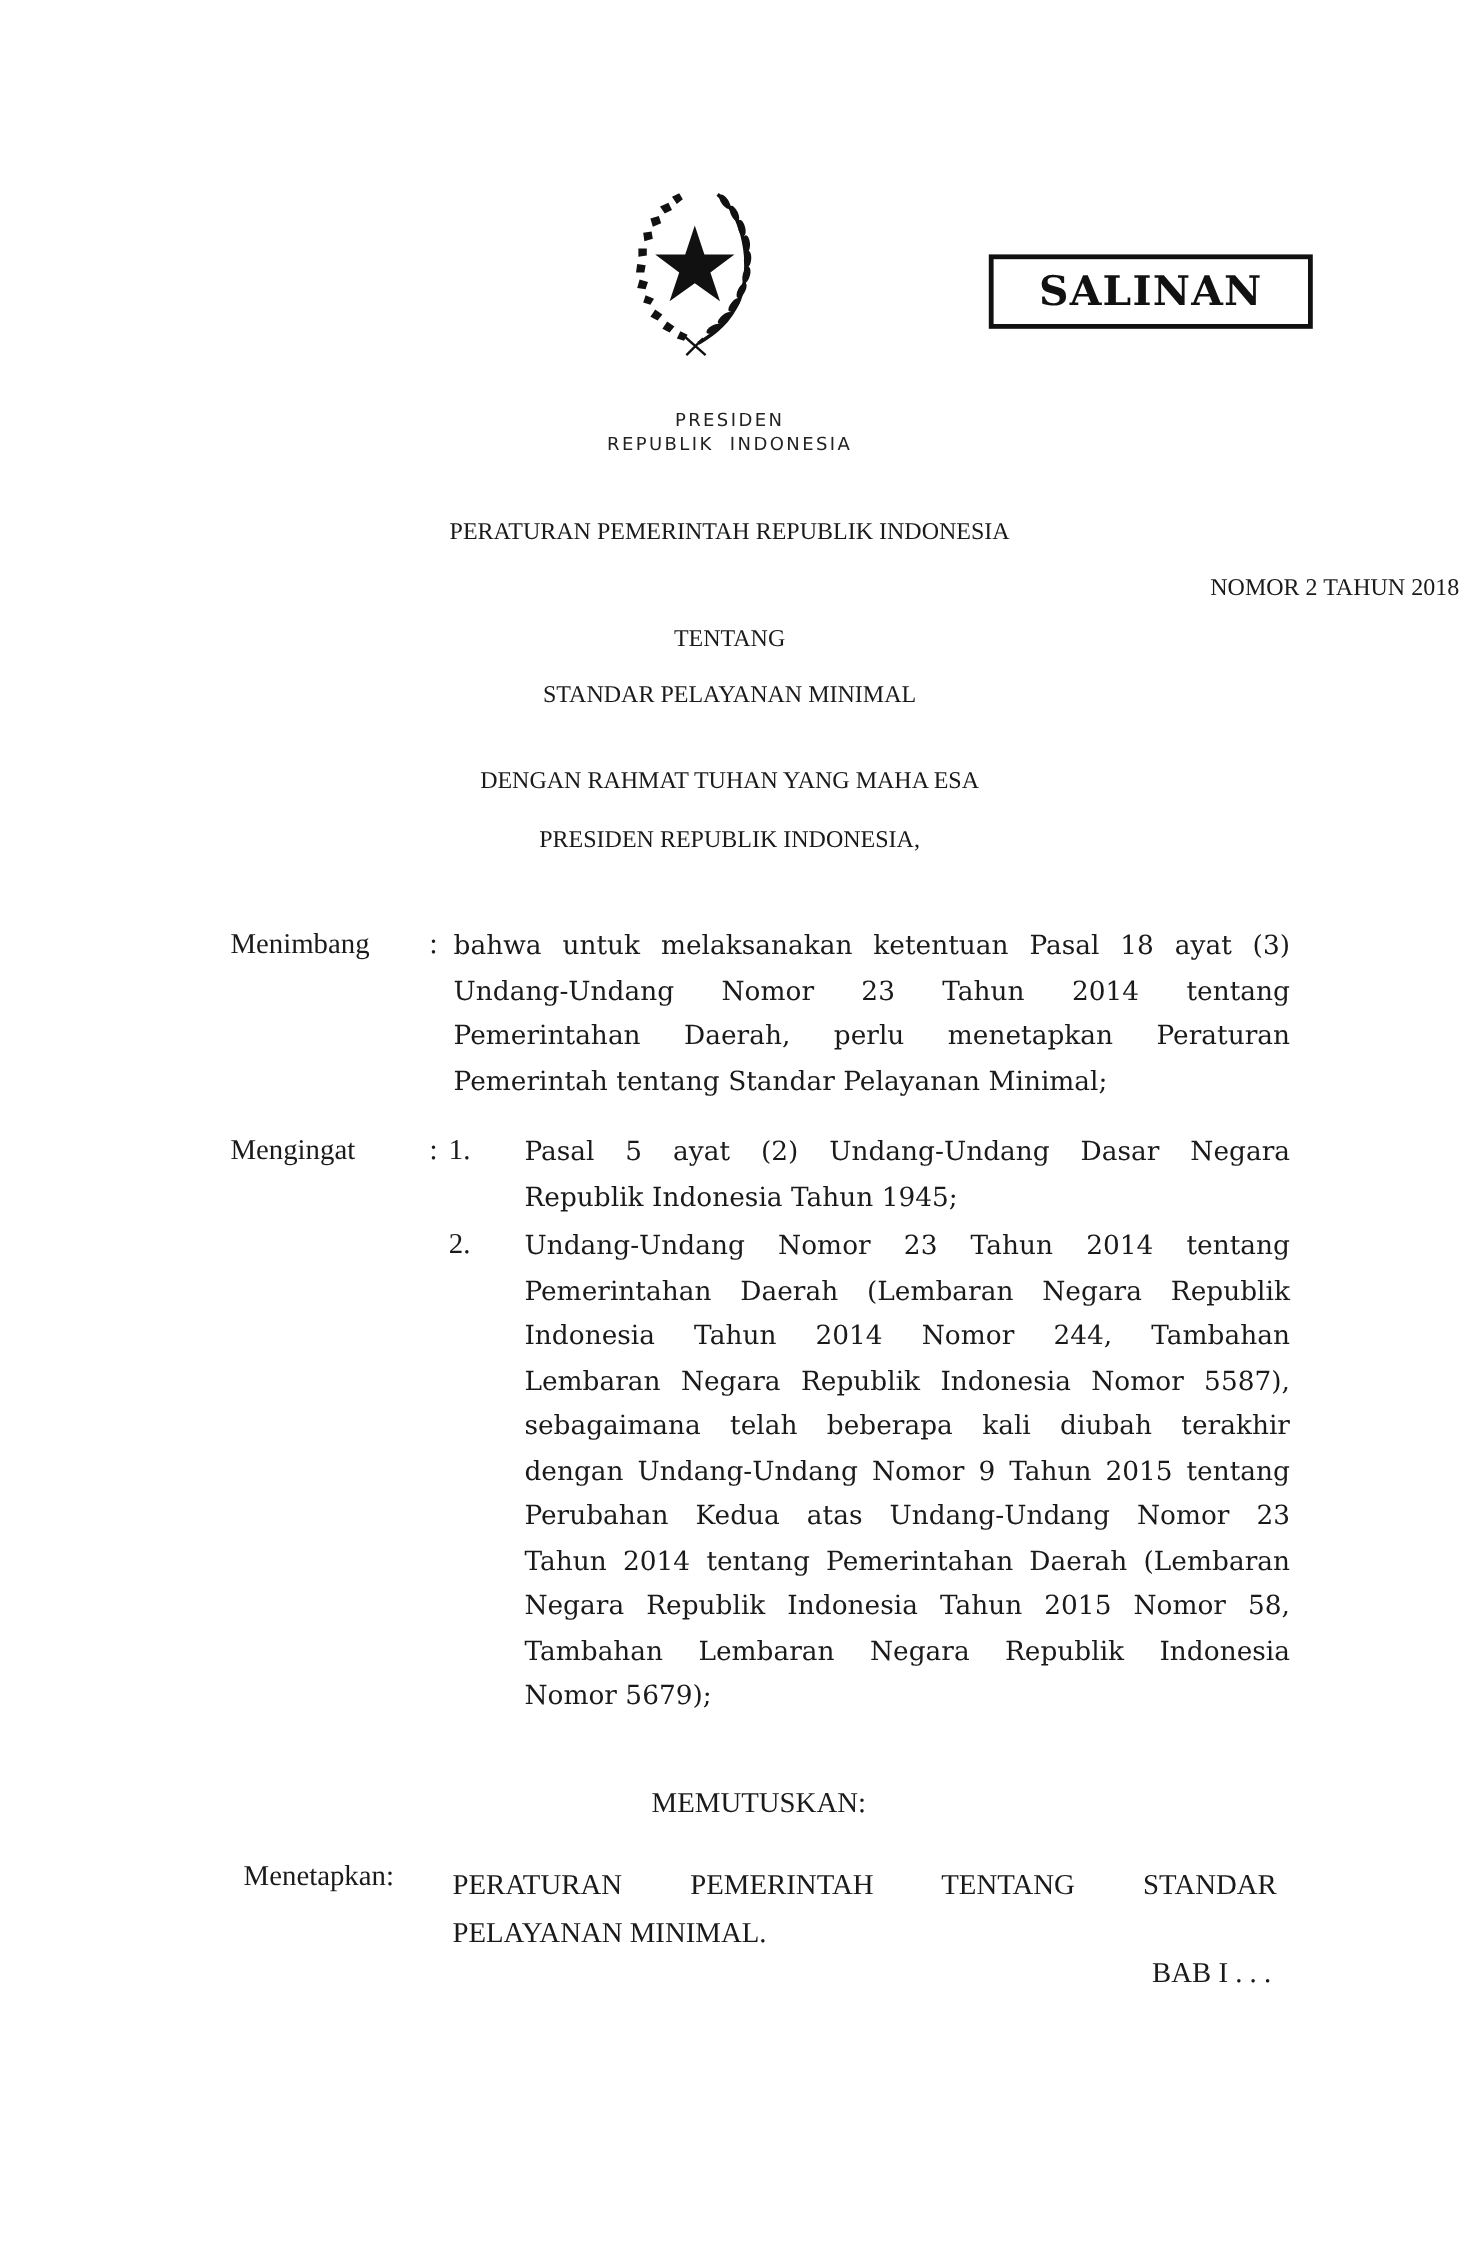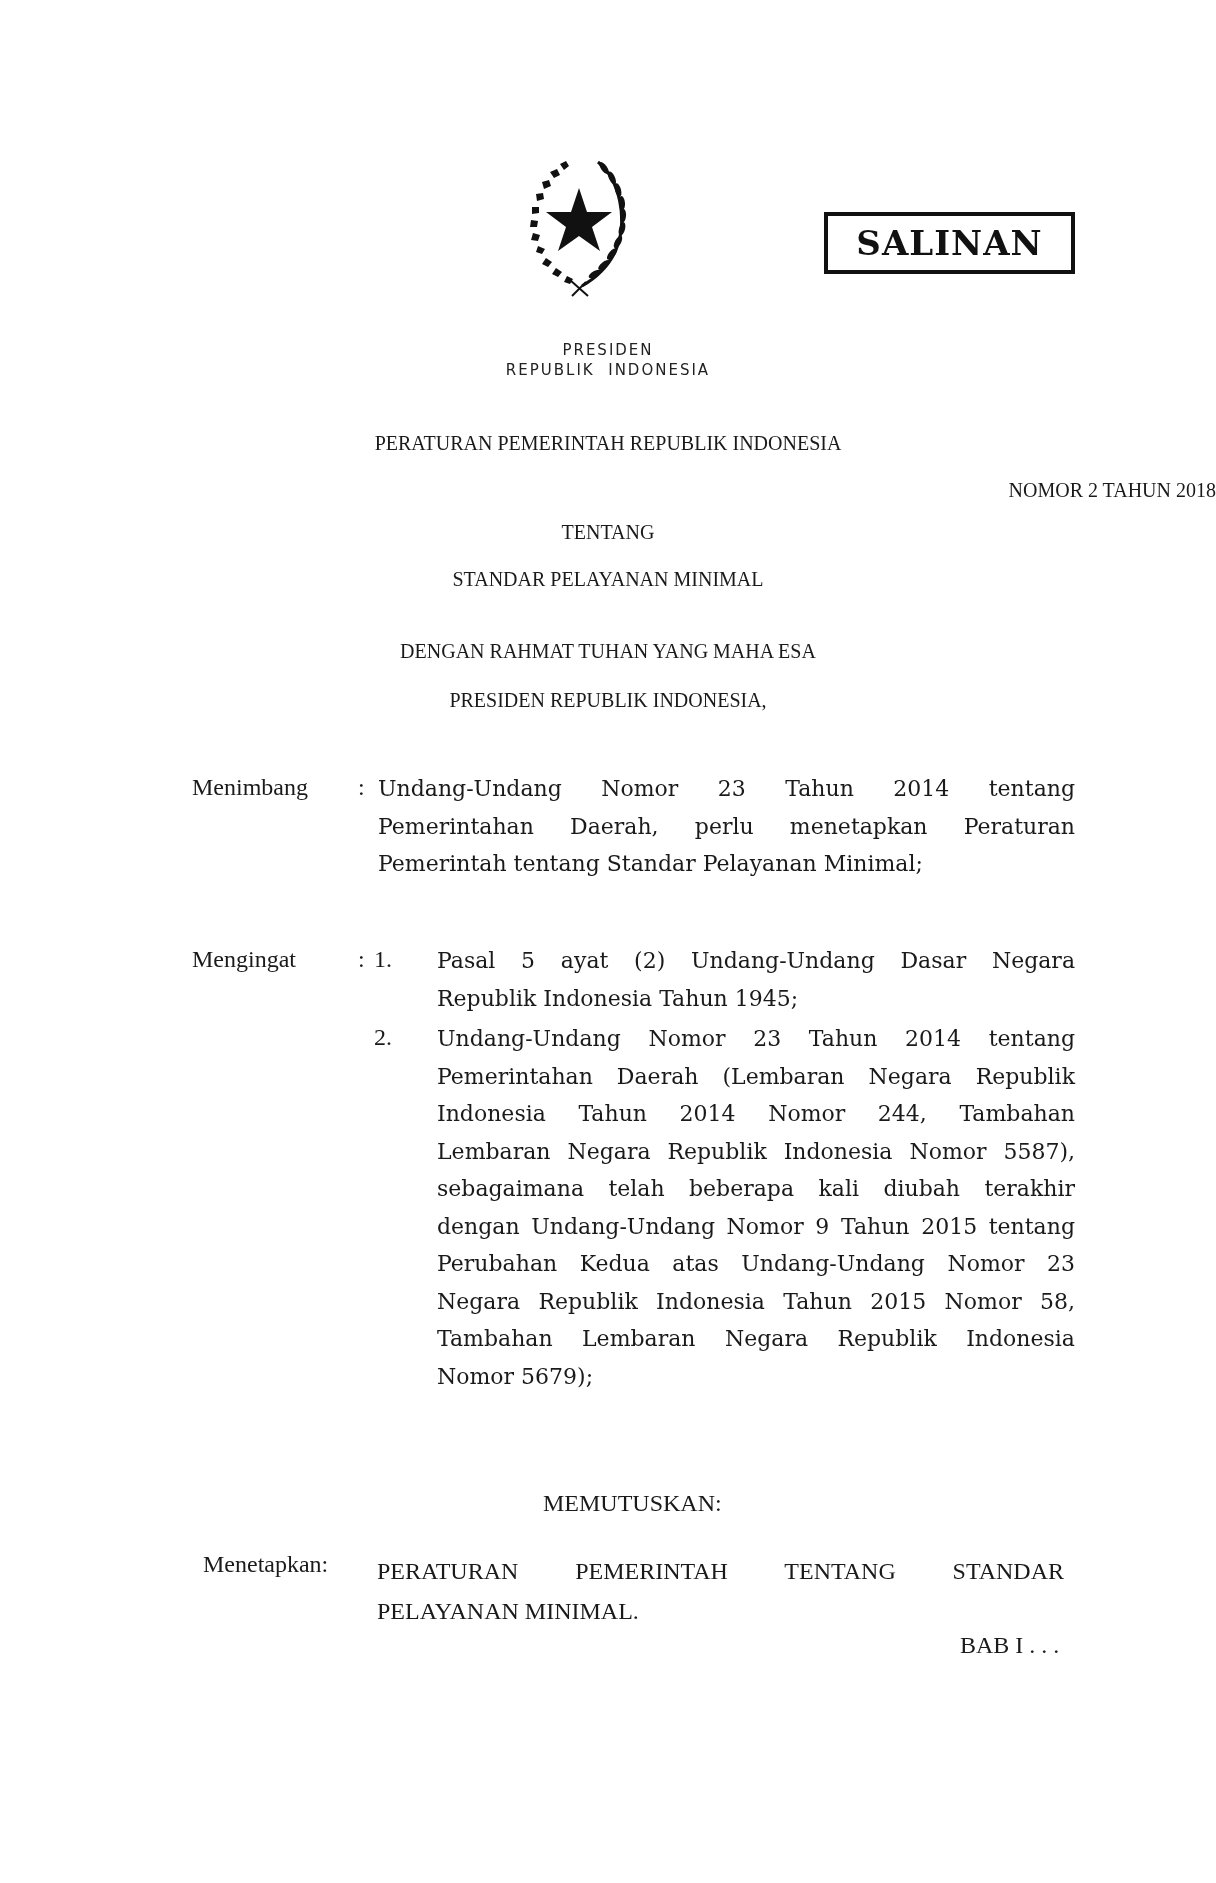--- a/index.html
+++ b/index.html
@@ -1,20 +1,20 @@
 <!DOCTYPE html>
 <html><head>
 <meta charset="utf-8">
 <style>
   html, body { margin:0; padding:0; background:#ffffff; }
   body { width:1216px; height:1883px; position:relative; overflow:hidden; color:#1a1a1a;
          font-family:"DejaVu Serif","Liberation Serif",serif; }
   .abs { position:absolute; }
   .emblem { left:520px; top:150px; width:118px; height:150px; }
-  .salinan-box { left:824px; top:212px; width:251px; height:62px; border:4px solid #111; box-sizing:border-box;
+  .salinan-box { left:824px; top:212px; width:270px; height:62px; border:4px solid #111; box-sizing:border-box;
                  display:flex; align-items:center; justify-content:center; }
   .salinan-text { font-family:"DejaVu Serif","Liberation Serif",serif; font-weight:bold; font-size:34px;
                   letter-spacing:1px; color:#111; }
   .presiden-hdr { left:0; width:1216px; text-align:center; font-family:"DejaVu Sans","Liberation Sans",sans-serif;
                   font-size:15px; letter-spacing:2px; color:#222; line-height:20px; }
   .center-line { left:0; width:1216px; text-align:center; font-family:"Liberation Serif",serif; font-size:20px;
                  color:#1a1a1a; }
   .para { font-family:"DejaVu Serif","Liberation Serif",serif; font-size:22px; line-height:37.5px; color:#1a1a1a; }
   .lbl { font-family:"Liberation Serif",serif; font-size:24px; color:#1a1a1a; white-space:nowrap; }
   .just { text-align:justify; text-align-last:justify; }
@@ -78,20 +78,21 @@
 <div class="abs center-line" style="top:479px;text-align:right;">NOMOR 2 TAHUN 2018</div>
 <div class="abs center-line" style="top:521px;">TENTANG</div>
 <div class="abs center-line" style="top:568px;">STANDAR PELAYANAN MINIMAL</div>
 
 <div class="abs center-line" style="top:640px;">DENGAN RAHMAT TUHAN YANG MAHA ESA</div>
 <div class="abs center-line" style="top:689px;">PRESIDEN REPUBLIK INDONESIA,</div>
 
 <div class="abs lbl" style="left:192px; top:774px;">Menimbang</div>
 <div class="abs lbl" style="left:358px; top:774px;">:</div>
 <div class="abs para" style="left:378px; top:770px; width:697px;">
+  <span class="line just">bahwa untuk melaksanakan ketentuan Pasal 18 ayat (3)</span>
   <span class="line just">Undang-Undang Nomor 23 Tahun 2014 tentang</span>
   <span class="line just">Pemerintahan Daerah, perlu menetapkan Peraturan</span>
   <span class="line last">Pemerintah tentang Standar Pelayanan Minimal;</span>
 </div>
 
 <div class="abs lbl" style="left:192px; top:946px;">Mengingat</div>
 <div class="abs lbl" style="left:358px; top:946px;">:</div>
 
 <div class="abs lbl" style="left:374px; top:946px;">1.</div>
 <div class="abs para" style="left:437px; top:942px; width:638px;">
@@ -101,20 +102,21 @@
 
 <div class="abs lbl" style="left:374px; top:1024px;">2.</div>
 <div class="abs para" style="left:437px; top:1020px; width:638px;">
   <span class="line just">Undang-Undang Nomor 23 Tahun 2014 tentang</span>
   <span class="line just">Pemerintahan Daerah (Lembaran Negara Republik</span>
   <span class="line just">Indonesia Tahun 2014 Nomor 244, Tambahan</span>
   <span class="line just">Lembaran Negara Republik Indonesia Nomor 5587),</span>
   <span class="line just">sebagaimana telah beberapa kali diubah terakhir</span>
   <span class="line just">dengan Undang-Undang Nomor 9 Tahun 2015 tentang</span>
   <span class="line just">Perubahan Kedua atas Undang-Undang Nomor 23</span>
+  <span class="line just">Tahun 2014 tentang Pemerintahan Daerah (Lembaran</span>
   <span class="line just">Negara Republik Indonesia Tahun 2015 Nomor 58,</span>
   <span class="line just">Tambahan Lembaran Negara Republik Indonesia</span>
   <span class="line last">Nomor 5679);</span>
 </div>
 
 <div class="abs lbl" style="left:543px; top:1490px;">MEMUTUSKAN:</div>
 
 <div class="abs lbl" style="left:203px; top:1551px;">Menetapkan:</div>
 <div class="abs caps" style="left:377px; top:1551px; width:687px; line-height:40px;">
   <span class="line just" style="height:40px;">PERATURAN PEMERINTAH TENTANG STANDAR</span>

